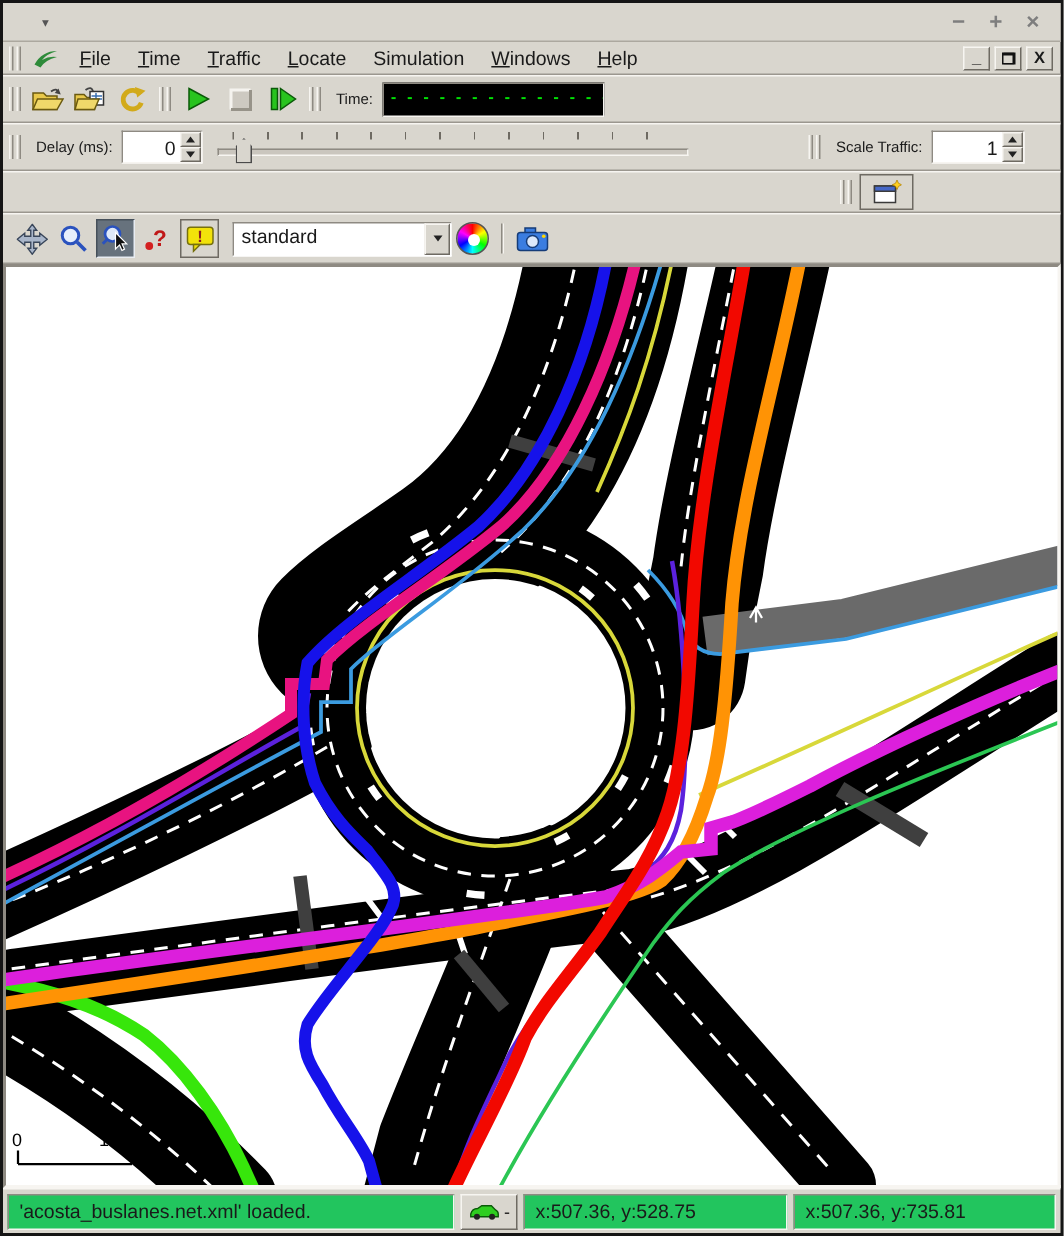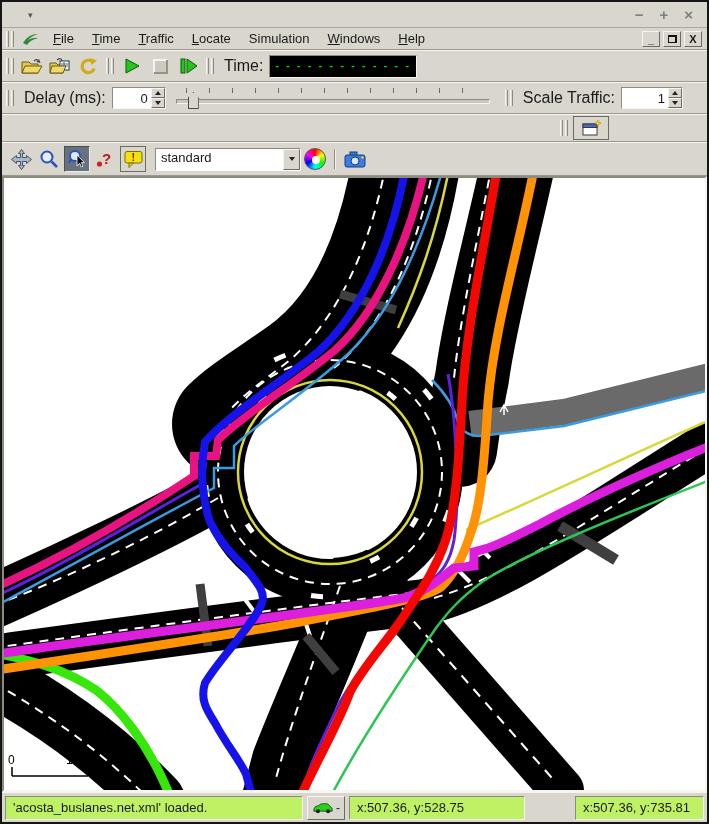--- a/index.html
+++ b/index.html
@@ -25,21 +25,21 @@
   .mdi-btn .restore-glyph { position:relative; width:9px; height:8px; }
   .restore-glyph:before { content:""; position:absolute; right:0; top:0; width:6px; height:5px; border:1px solid #111; border-top-width:2px; background:#d9d6ce;}
   .restore-glyph:after { content:""; position:absolute; left:0; bottom:0; width:6px; height:5px; border:1px solid #111; border-top-width:2px; background:#d9d6ce;}
 
   
   .tb { display:flex; align-items:center; border-top:1px solid #f7f5f1; border-bottom:1px solid #9b978f; flex:0 0 auto; }
   .tb1 { height:32px; } .tb2 { height:32px; } .tb3 { height:28px; } .tb4 { height:34px; }
   .tb-btn { width:26px; height:26px; display:flex; align-items:center; justify-content:center; margin:0 1px; }
   .tb-btn.pressed { background:#67727d; border:1px solid; border-color:#46505a #e8ecf2 #e8ecf2 #46505a; }
   .tb-btn.outlined { border:1px solid #6e6a62; }
-  .tb-label { font-size:16px; margin:0 6px; white-space:nowrap; }
+  .tb-label { font-size:10px; margin:0 6px; white-space:nowrap; }
   .lcd { width:148px; height:23px; background:#000; border:1px solid; border-color:#8e8a82 #f7f5f1 #f7f5f1 #8e8a82; display:flex; align-items:center; padding:0 4px; overflow:hidden; }
   .lcd span { font-family:"DejaVu Sans Mono",monospace; font-weight:bold; font-size:9px; color:#00e205; white-space:nowrap; }
 
   .spinner { display:flex; height:22px; border:1px solid; border-color:#8e8a82 #f7f5f1 #f7f5f1 #8e8a82; background:#fff; }
   .spin-val { width:38px; font-size:13px; text-align:right; padding:3px 3px 0 3px; background:#fff; }
   .spin-val.wide { width:46px; }
   .spin-btns { width:14px; display:flex; flex-direction:column; }
   .spin-b { flex:1; background:#d9d6ce; border:1px solid; border-color:#f7f5f1 #6e6a62 #6e6a62 #f7f5f1; display:flex; align-items:center; justify-content:center; }
   .t-up { width:0; height:0; border:3px solid transparent; border-bottom:4px solid #222; margin-top:-3px; }
   .t-dn { width:0; height:0; border:3px solid transparent; border-top:4px solid #222; margin-bottom:-3px; }
@@ -55,24 +55,24 @@
   .vsep { width:2px; height:20px; border-left:1px solid #8e8a82; border-right:1px solid #f7f5f1; margin:0 5px; }
   .colorwheel { width:22px; height:22px; border-radius:50%; background:conic-gradient(#f00,#ff0,#0f0,#0ff,#00f,#f0f,#f00); position:relative; border:1px solid #555; }
   .colorwheel i { position:absolute; left:7px; top:7px; width:8px; height:8px; border-radius:50%; background:#fff; }
 
   
   .canvas-wrap { flex:1 1 auto; border:2px solid; border-color:#8e8a82 #f7f5f1 #f7f5f1 #8e8a82; background:#fff; overflow:hidden; }
   .canvas-wrap svg { display:block; }
 
   
   .statusbar { height:30px; display:flex; align-items:center; gap:4px; padding:3px 3px; border-top:1px solid #f7f5f1; flex:0 0 auto; }
-  .status-panel { height:24px; background:#bef264; border:1px solid; border-color:#8e8a82 #f7f5f1 #f7f5f1 #8e8a82; font-size:13px; padding:3px 7px; white-space:nowrap; overflow:hidden; }
+  .status-panel { height:24px; background:#22c55e; border:1px solid; border-color:#8e8a82 #f7f5f1 #f7f5f1 #8e8a82; font-size:13px; padding:3px 7px; white-space:nowrap; overflow:hidden; }
   .sp-msg { width:298px; }
   .sp-c1 { width:176px; }
-  .sp-c2 { flex:1;margin-left:46px; }
+  .sp-c2 { flex:1; }
   .car-btn { height:24px; width:38px; background:#d9d6ce; border:1px solid; border-color:#f7f5f1 #6e6a62 #6e6a62 #f7f5f1; display:flex; align-items:center; justify-content:center; gap:2px; font-size:12px; }
 </style>
 </head>
 <body>
 
 <div id="window">
 
   <div class="titlebar">
     <span class="win-menu-btn">▾</span>
     <span class="win-controls">

